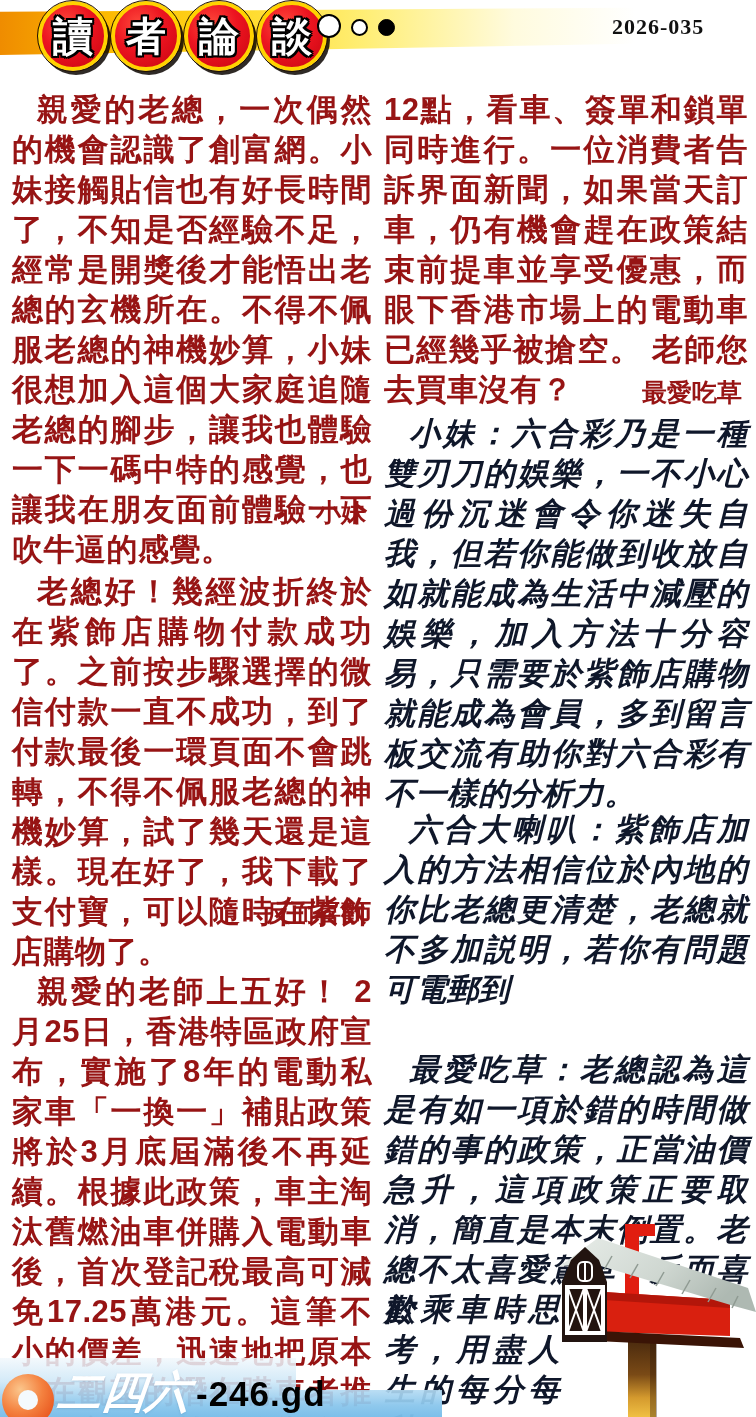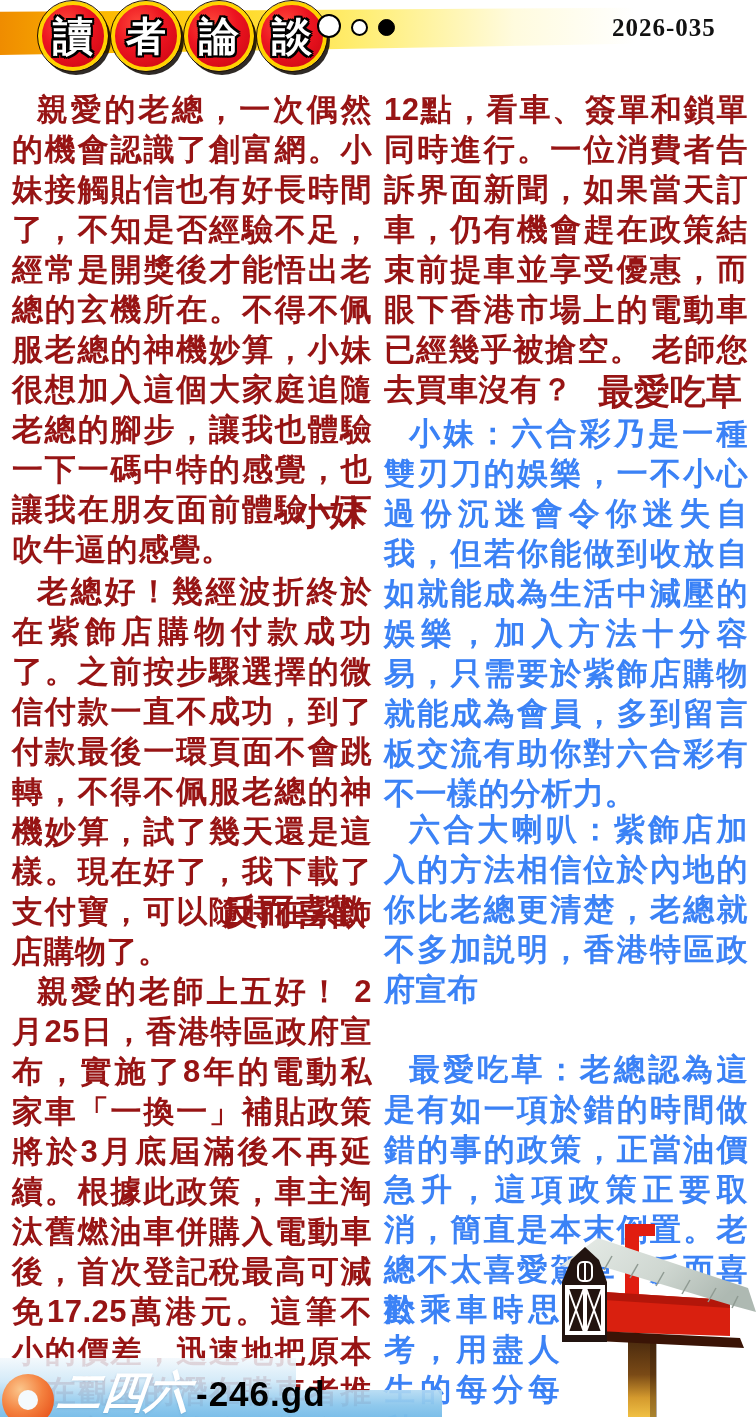--- a/index.html
+++ b/index.html
@@ -17,33 +17,33 @@
          box-shadow:3px 4px 0 rgba(10,5,0,0.85);
          display:flex;align-items:center;justify-content:center;}
   .badge span{color:#fff;font-weight:bold;font-size:40px;line-height:1;
          text-shadow:-2px -2px 0 #000,2px -2px 0 #000,-2px 2px 0 #000,2px 2px 0 #000,
                      0 -2px 0 #000,0 2px 0 #000,-2px 0 0 #000,2px 0 0 #000;}
   .dot{position:absolute;border-radius:50%;}
   .dot.big-white{left:317px;top:14px;width:20px;height:20px;background:#fff;border:2px solid #000;}
   .dot.small-white{left:351px;top:19px;width:13px;height:13px;background:#fff;border:2px solid #000;}
   .dot.black{left:378px;top:19px;width:15px;height:15px;background:#000;border:1px solid #000;}
   .issue{position:absolute;left:612px;top:14px;width:136px;color:#111;
-         font-family:"Liberation Serif",serif;font-size:25px;font-weight:bold;letter-spacing:1px;}
+         font-family:"Liberation Serif",serif;font-size:22px;font-weight:bold;letter-spacing:1px;}
 
   
   .col{position:absolute;top:16px;height:1372px;}
   .col.left{left:12px;width:360px;}
   .col.right{left:384px;width:364px;}
   .para{position:absolute;left:0;width:100%;
         font-size:31px;font-weight:bold;line-height:40px;letter-spacing:0.5px;
         text-align:justify;text-justify:inter-character;word-break:break-all;}
   .para.indent{text-indent:25px;}
   .red{color:#971414;}
-  .black{color:#3b82f6;}
-  .sig{position:absolute;right:6px;font-size:36px;font-weight:bold;line-height:40px;color:#971414;}
+  .black{color:#0f172a;font-style:italic;}
+  .sig{position:absolute;right:6px;font-size:25px;font-weight:bold;line-height:40px;color:#971414;}
   .narrow{width:176px;}
 
   
   .mailbox{position:absolute;left:542px;top:1222px;width:214px;height:195px;z-index:2;}
 
   
   .wm-band{position:absolute;left:0;top:1358px;width:442px;height:59px;z-index:3;
      background:linear-gradient(180deg,rgba(242,248,252,0.85) 0%,rgba(205,231,247,0.88) 40%,rgba(138,198,236,0.95) 80%,rgba(120,189,233,0.97) 100%);
      clip-path:polygon(0 0,296px 0,296px 32px,442px 32px,442px 59px,0 59px);}
   .wm-donut{position:absolute;left:2px;top:1374px;width:52px;height:52px;border-radius:50%;z-index:4;
@@ -86,21 +86,21 @@
     <div class="sig" style="top:476px">小妹</div>
     <div class="para red indent" style="top:556px">老總好！幾經波折終於在紫飾店購物付款成功了。之前按步驟選擇的微信付款一直不成功，到了付款最後一環頁面不會跳轉，不得不佩服老總的神機妙算，試了幾天還是這樣。現在好了，我下載了支付寶，可以隨時在紫飾店購物了。</div>
     <div class="sig" style="top:876px">反而喜歡</div>
     <div class="para red indent" style="top:956px">親愛的老師上五好！ 2月25日，香港特區政府宣布，實施了8年的電動私家車「一換一」補貼政策將於3月底屆滿後不再延續。根據此政策，車主淘汰舊燃油車併購入電動車後，首次登記稅最高可減免17.25萬港元。這筆不小的價差，迅速地把原本還在觀望的潛在購車者推向門市。政策公佈當晚，多家新能源汽車門市營業至夜裡</div>
   </div>
 
   <div class="col right">
     <div class="para red" style="top:74px">12點，看車、簽單和鎖單同時進行。一位消費者告訴界面新聞，如果當天訂車，仍有機會趕在政策結束前提車並享受優惠，而眼下香港市場上的電動車已經幾乎被搶空。 老師您去買車沒有？</div>
     <div class="sig" style="top:356px">最愛吃草</div>
     <div class="para black indent" style="top:398px">小妹：六合彩乃是一種雙刃刀的娛樂，一不小心過份沉迷會令你迷失自我，但若你能做到收放自如就能成為生活中減壓的娛樂，加入方法十分容易，只需要於紫飾店購物就能成為會員，多到留言板交流有助你對六合彩有不一樣的分析力。</div>
-    <div class="para black indent" style="top:794px">六合大喇叭：紫飾店加入的方法相信位於內地的你比老總更清楚，老總就不多加説明，香港特區政府宣布</div>
+    <div class="para black indent" style="top:794px">六合大喇叭：紫飾店加入的方法相信位於內地的你比老總更清楚，老總就不多加説明，若你有問題可電郵到</div>
     <div class="para black indent" style="top:1034px">最愛吃草：老總認為這是有如一項於錯的時間做錯的事的政策，正當油價急升，這項政策正要取消，簡直是本末倒置。老總不太喜愛駕車，反而喜歡</div>
     <div class="para black narrow" style="top:1274px">於乘車時思考，用盡人生的每分每秒。</div>
   </div>
 
   <div class="mailbox">
     <svg width="214" height="195" viewBox="0 0 214 195" xmlns="http://www.w3.org/2000/svg">
       <defs>
         <linearGradient id="postg" x1="0" y1="0" x2="0" y2="1">
           <stop offset="0" stop-color="#4a2a0e"></stop>
           <stop offset="0.45" stop-color="#7a4a16"></stop>

